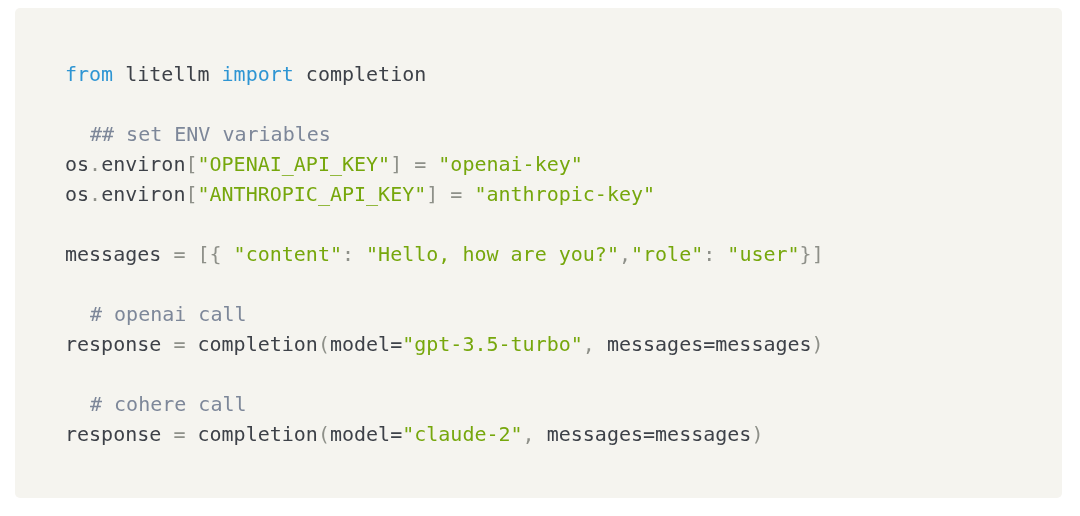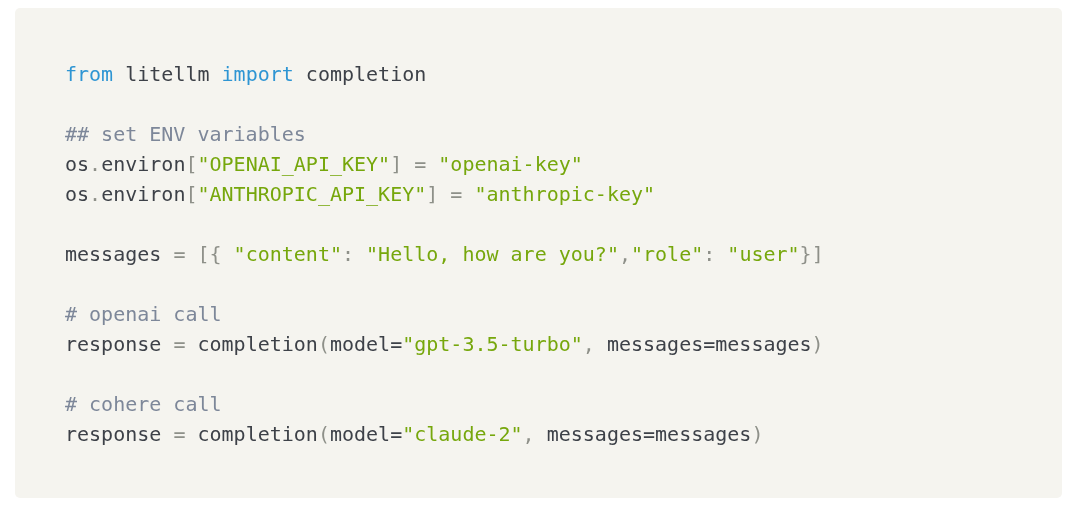--- a/index.html
+++ b/index.html
@@ -32,21 +32,21 @@
     line-height: 30px;
     font-weight: 500;
   }
   .code-line {
     white-space: pre;
     min-height: 30px;
   }
   .tok-default { color: var(--c-default, #3d4148); }
   .tok-keyword { color: var(--c-keyword, #2e95d3); }
   .tok-string  { color: var(--c-string,  #76a70c); }
-  .tok-comment { color: var(--c-comment, #7d8799); }
+  .tok-comment { color: var(--c-comment, #7d8799); margin-left: 25px; }
   .tok-punct   { color: var(--c-punct,   #8e9089); }
 </style>
 </head>
 <body style="background: rgb(255, 255, 255);">
 
 <div class="stage">
   <div class="code-card" style="background: rgb(245, 244, 239);">
     <pre class="code" id="code-root"><div class="code-line"><span class="tok tok-keyword">from</span><span class="tok tok-default"> litellm </span><span class="tok tok-keyword">import</span><span class="tok tok-default"> completion</span></div><div class="code-line">&nbsp;</div><div class="code-line"><span class="tok tok-comment">## set ENV variables</span></div><div class="code-line"><span class="tok tok-default">os</span><span class="tok tok-punct">.</span><span class="tok tok-default">environ</span><span class="tok tok-punct">[</span><span class="tok tok-string">"OPENAI_API_KEY"</span><span class="tok tok-punct">]</span><span class="tok tok-default"> </span><span class="tok tok-punct">=</span><span class="tok tok-default"> </span><span class="tok tok-string">"openai-key"</span></div><div class="code-line"><span class="tok tok-default">os</span><span class="tok tok-punct">.</span><span class="tok tok-default">environ</span><span class="tok tok-punct">[</span><span class="tok tok-string">"ANTHROPIC_API_KEY"</span><span class="tok tok-punct">]</span><span class="tok tok-default"> </span><span class="tok tok-punct">=</span><span class="tok tok-default"> </span><span class="tok tok-string">"anthropic-key"</span></div><div class="code-line">&nbsp;</div><div class="code-line"><span class="tok tok-default">messages </span><span class="tok tok-punct">=</span><span class="tok tok-default"> </span><span class="tok tok-punct">[{</span><span class="tok tok-default"> </span><span class="tok tok-string">"content"</span><span class="tok tok-punct">:</span><span class="tok tok-default"> </span><span class="tok tok-string">"Hello, how are you?"</span><span class="tok tok-punct">,</span><span class="tok tok-string">"role"</span><span class="tok tok-punct">:</span><span class="tok tok-default"> </span><span class="tok tok-string">"user"</span><span class="tok tok-punct">}]</span></div><div class="code-line">&nbsp;</div><div class="code-line"><span class="tok tok-comment"># openai call</span></div><div class="code-line"><span class="tok tok-default">response </span><span class="tok tok-punct">=</span><span class="tok tok-default"> completion</span><span class="tok tok-punct">(</span><span class="tok tok-default">model</span><span class="tok tok-default">=</span><span class="tok tok-string">"gpt-3.5-turbo"</span><span class="tok tok-punct">,</span><span class="tok tok-default"> messages</span><span class="tok tok-default">=</span><span class="tok tok-default">messages</span><span class="tok tok-punct">)</span></div><div class="code-line">&nbsp;</div><div class="code-line"><span class="tok tok-comment"># cohere call</span></div><div class="code-line"><span class="tok tok-default">response </span><span class="tok tok-punct">=</span><span class="tok tok-default"> completion</span><span class="tok tok-punct">(</span><span class="tok tok-default">model</span><span class="tok tok-default">=</span><span class="tok tok-string">"claude-2"</span><span class="tok tok-punct">,</span><span class="tok tok-default"> messages</span><span class="tok tok-default">=</span><span class="tok tok-default">messages</span><span class="tok tok-punct">)</span></div></pre>
   </div>
 </div>

